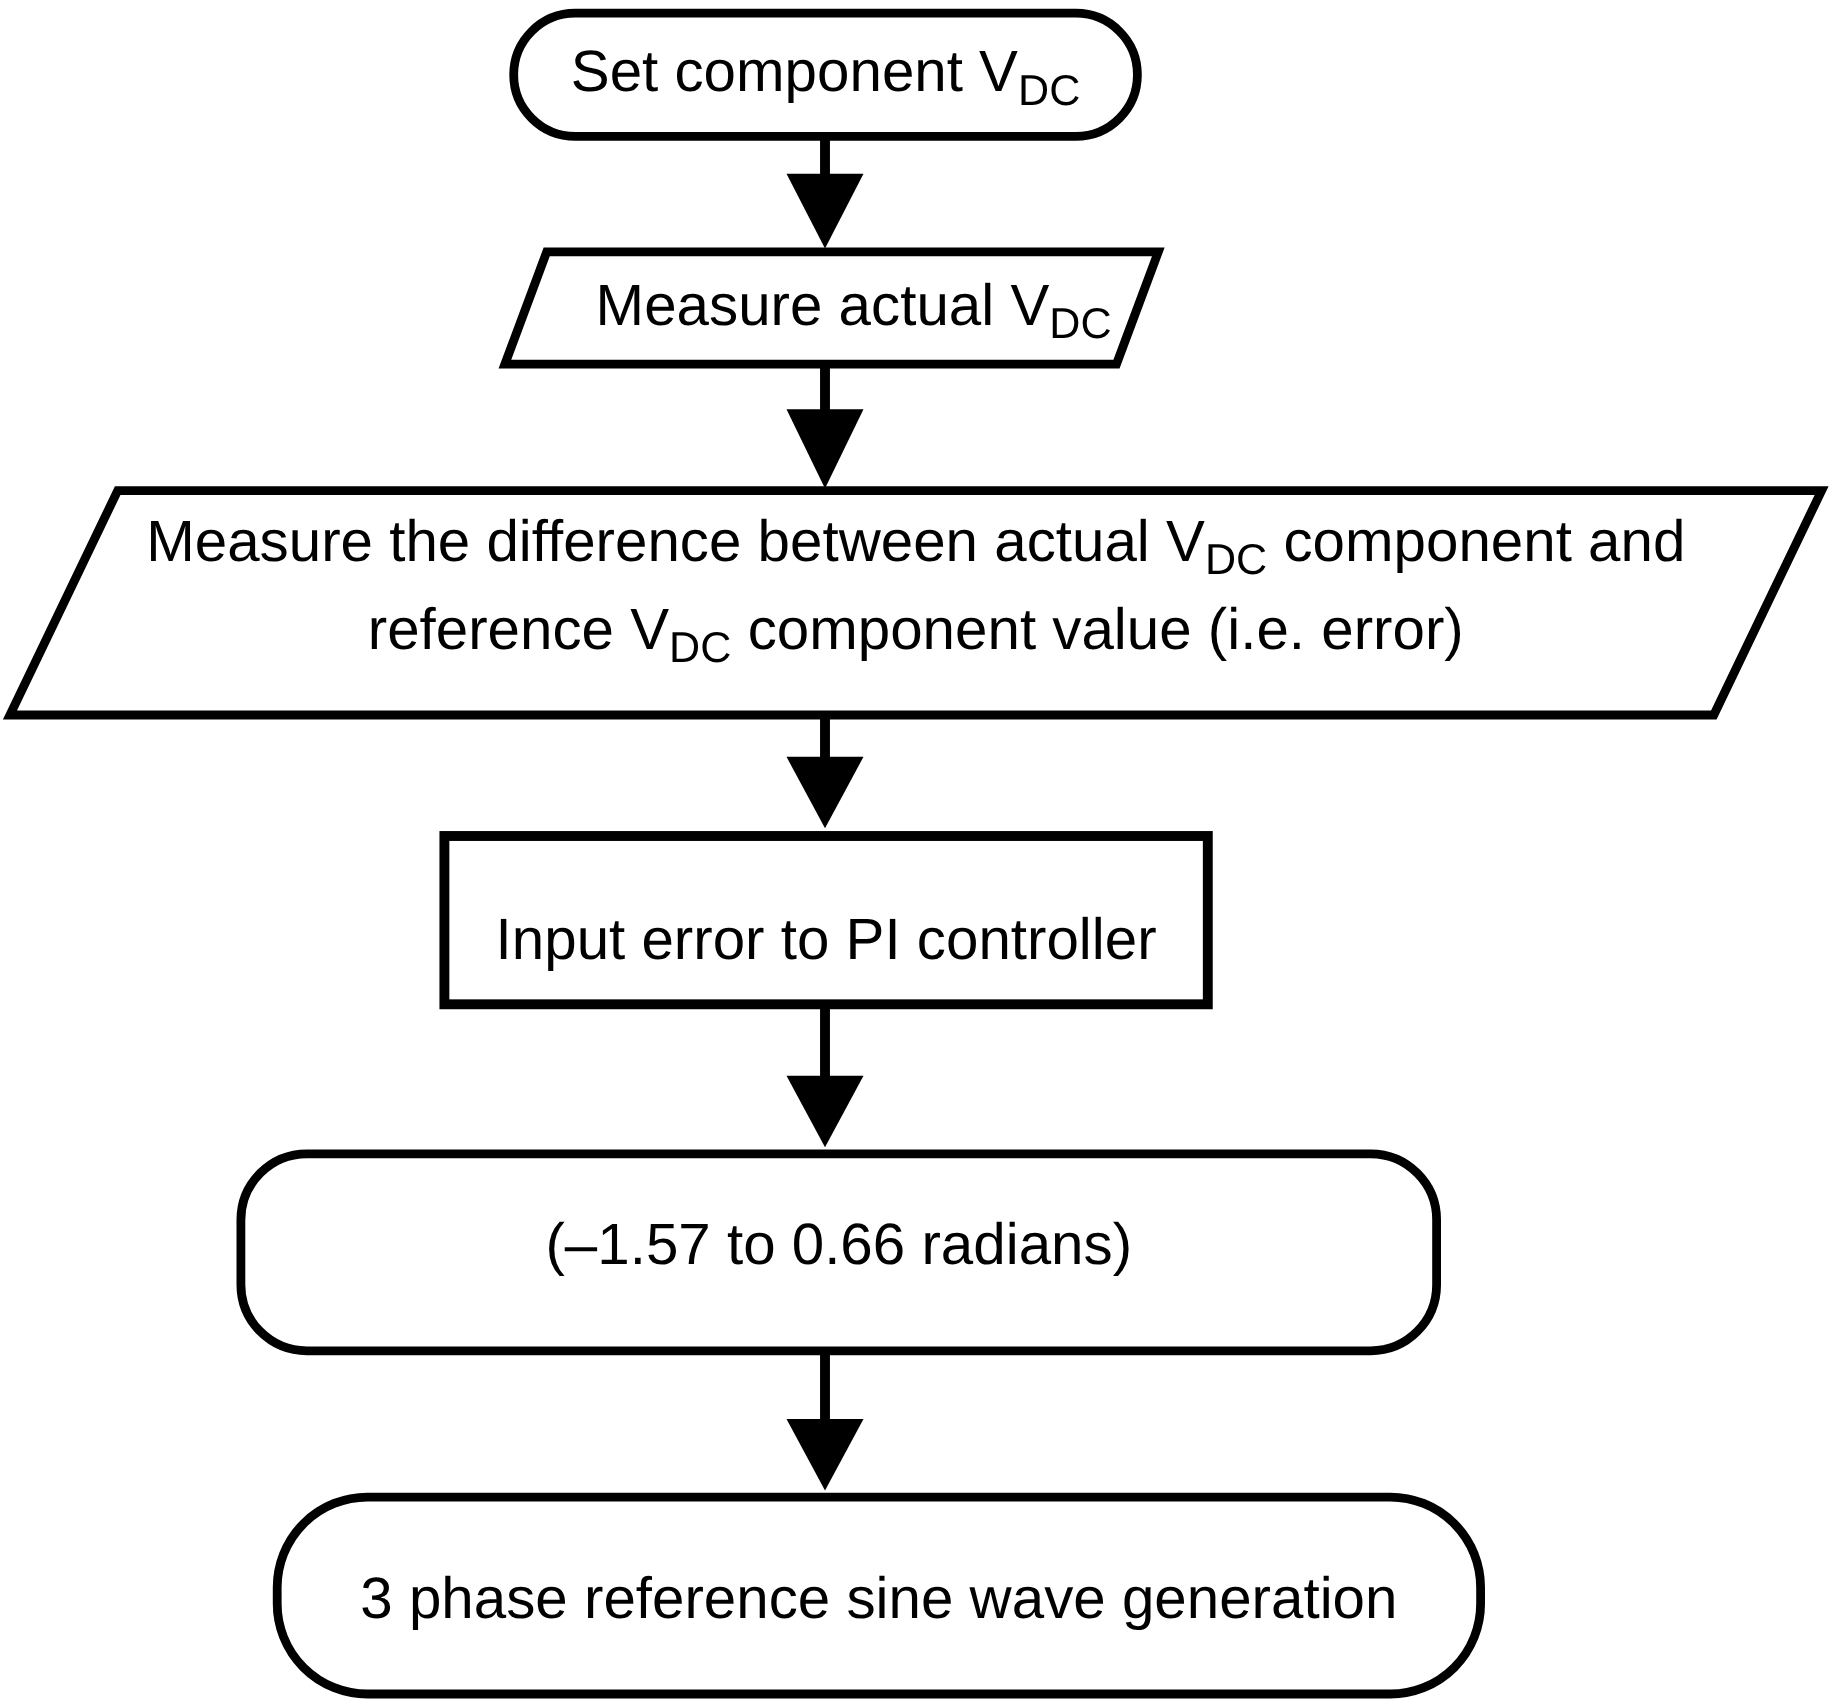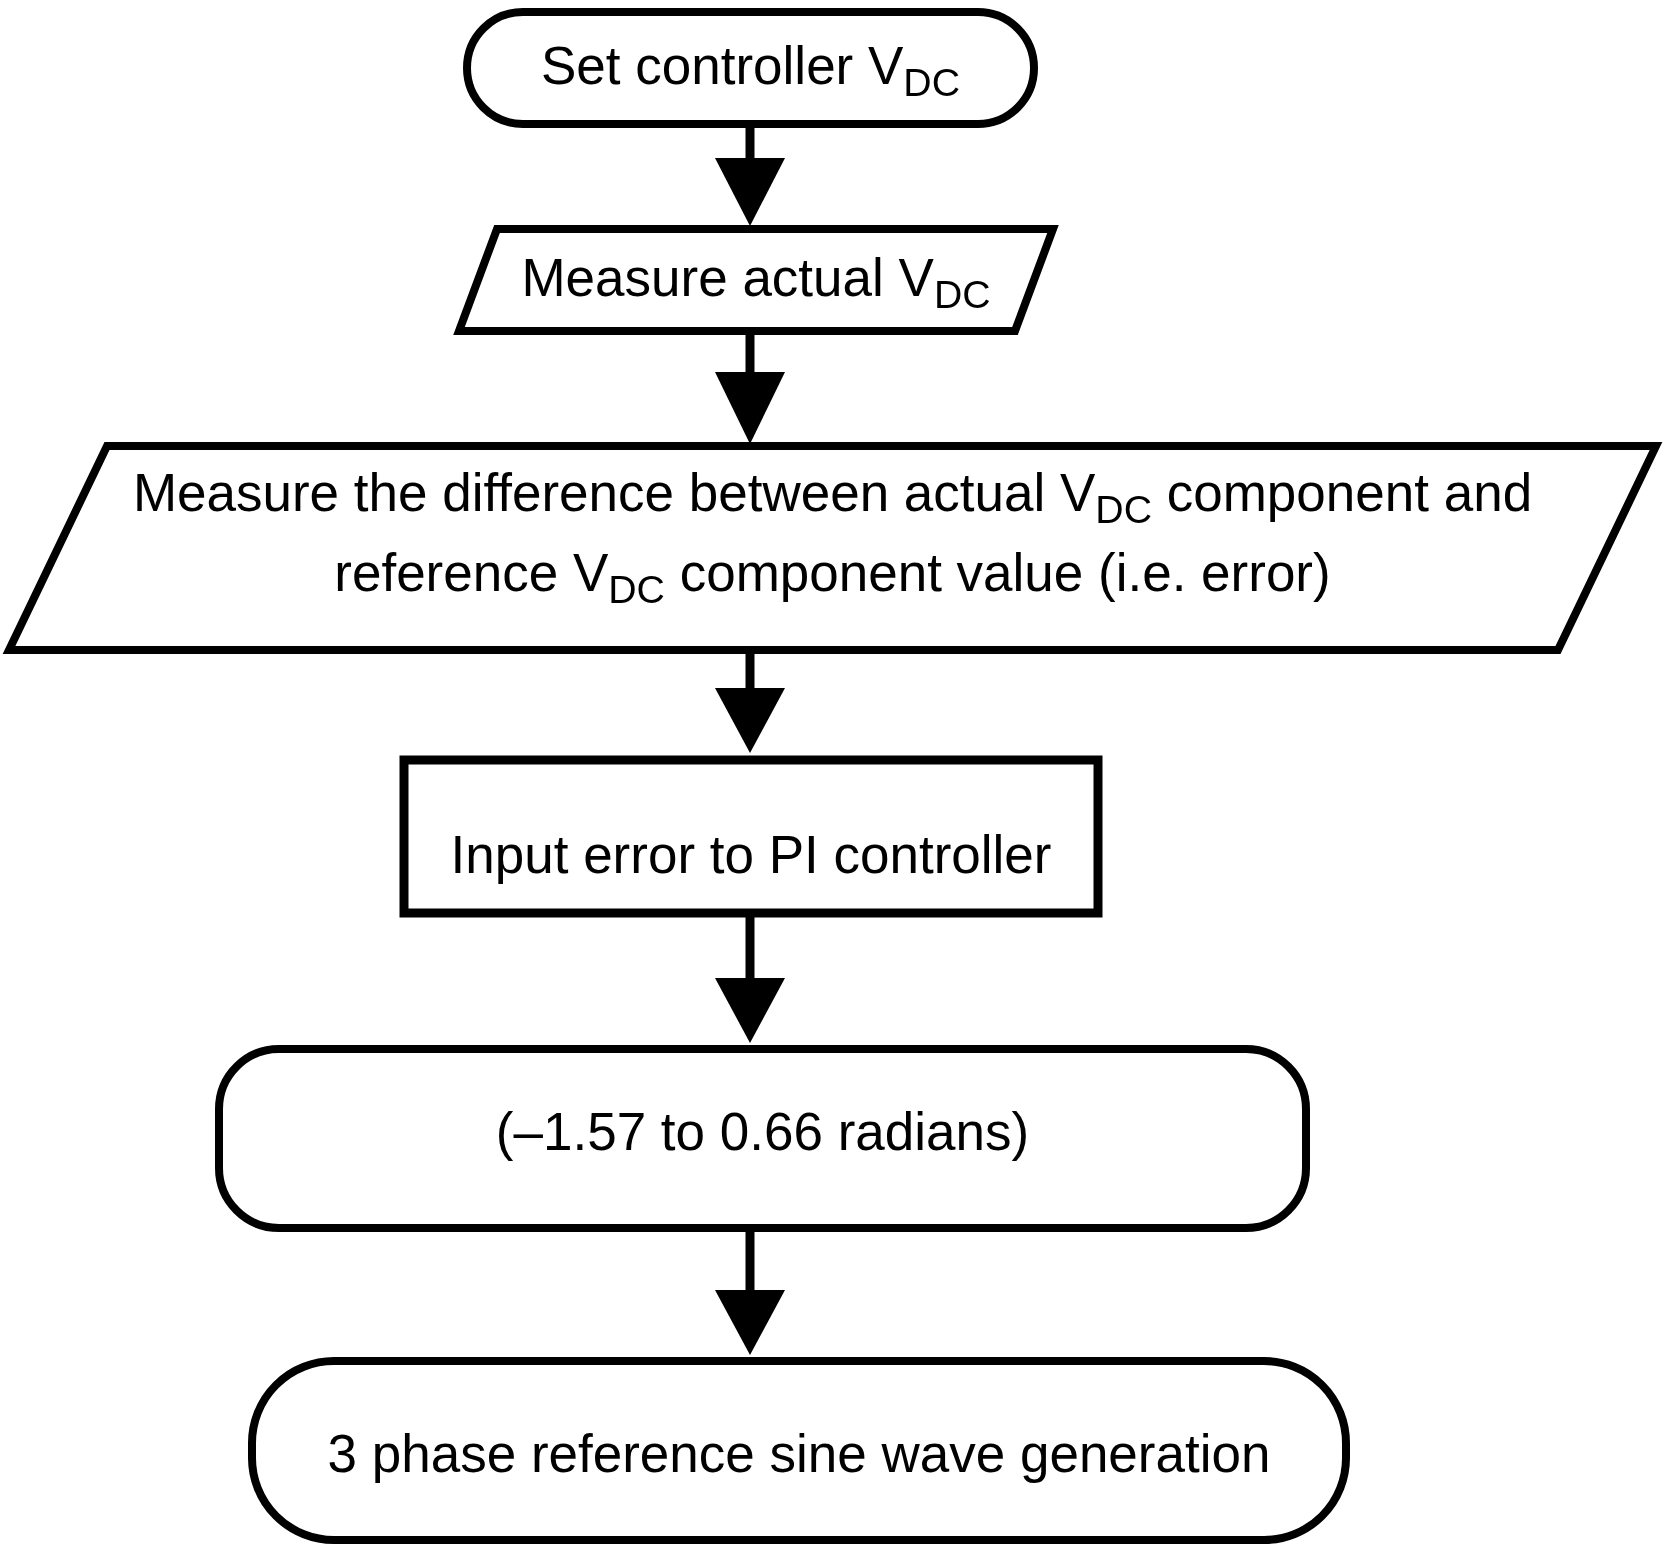--- a/index.html
+++ b/index.html
@@ -92,24 +92,24 @@
 
     <g>
       <line class="arrow-stem" x1="750" y1="1228" x2="750" y2="1295"></line>
       <polygon class="arrow-head" points="715,1290 785,1290 750,1355"></polygon>
     </g>
 
     <rect class="shape" x="252" y="1361" width="1094" height="179" rx="82" ry="82"></rect>
   </svg>
 
   <div class="node-label" style="left:463px; top:8px; width:575px; height:120px;">
-    <div class="line"><span>Set controller V</span><span class="sub">DC</span></div>
+    <div class="line"><span>Set component V</span><span class="sub">DC</span></div>
   </div>
 
-  <div class="node-label" style="left:459px; top:229px; width:594px; height:102px;">
+  <div class="node-label" style="left:479px; top:229px; width:594px; height:102px;">
     <div class="line"><span>Measure actual V</span><span class="sub">DC</span></div>
   </div>
 
   <div class="node-label" style="left:9px; top:446px; width:1647px; height:204px; padding-bottom:26px;">
     <div class="line"><span>Measure the difference between actual V</span><span class="sub">DC</span><span> component and</span></div>
     <div class="line"><span>reference V</span><span class="sub">DC</span><span> component value (i.e. error)</span></div>
   </div>
 
   <div class="node-label" style="left:399px; top:755px; width:704px; height:198px;">
     <div class="line"><span>Input error to PI controller</span></div>

